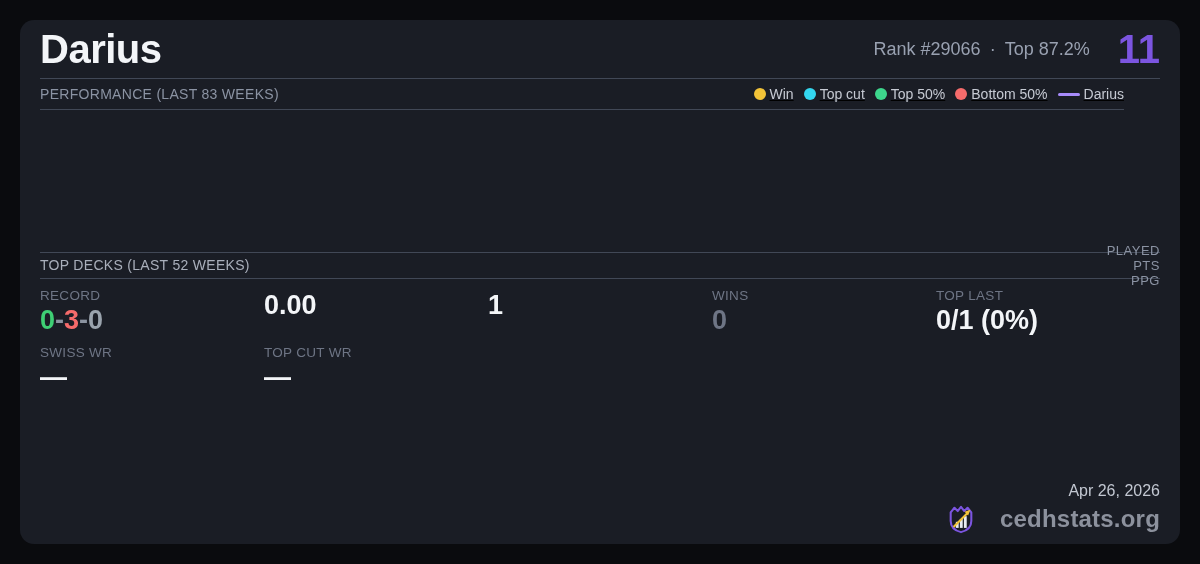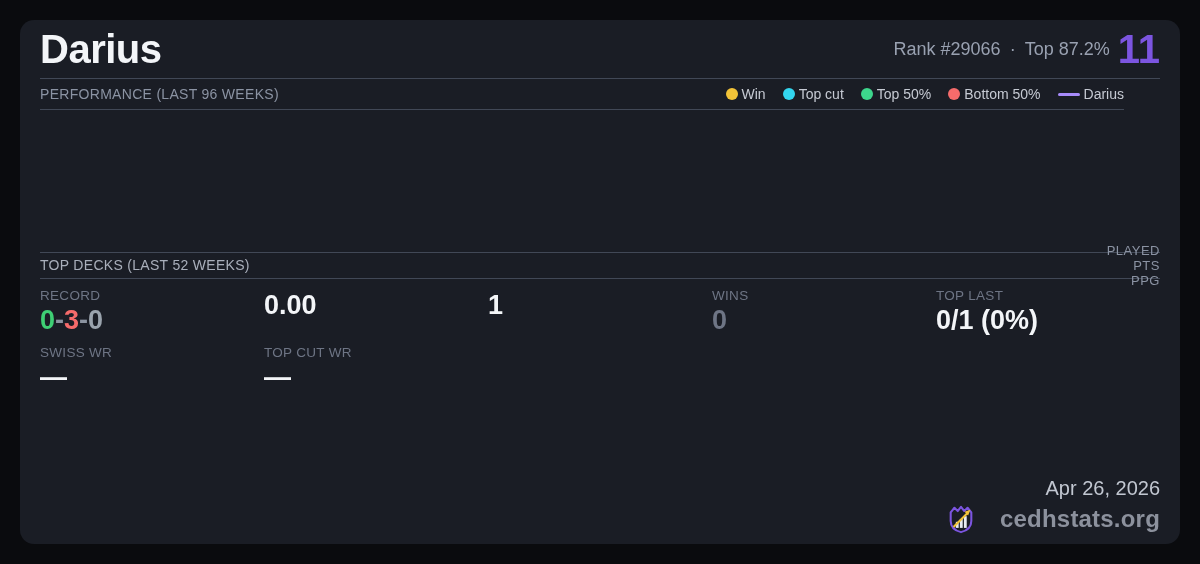--- a/index.html
+++ b/index.html
@@ -30,21 +30,21 @@
   .player-name {
     font-size: 40px;
     font-weight: 800;
     color: var(--text-bright, #f3f5f8);
     letter-spacing: -0.5px;
   }
   .title-right {
     margin-left: auto;
     display: flex;
     align-items: center;
-    gap: 8px;
+    gap: 28px;
   }
   .rank-text {
     font-size: 18px;
     color: var(--text-muted2, #99a1b1);
     display: flex;
     align-items: center;
     gap: 9px;
   }
   .big-count {
     font-size: 40px;
@@ -63,21 +63,22 @@
   }
   .section-heading {
     font-size: 14px;
     color: var(--text-muted, #8b93a3);
     letter-spacing: 0.3px;
   }
   .legend {
     margin-left: auto;
     display: flex;
     align-items: center;
-    gap: 17px;
+    gap: 10px;
+    text-decoration: underline;
   }
   .legend-item {
     display: flex;
     align-items: center;
     gap: 4px;
     font-size: 14px;
     color: #c6cad3;
     cursor: default;
   }
   .dot { width: 12px; height: 12px; border-radius: 50%; flex: 0 0 auto; }
@@ -134,21 +135,21 @@
   .rec-l { color: var(--red, #f56b6b); }
   .rec-d { color: #9aa3ad; }
   .rec-sep { color: #8b93a0; }
   
   .brand-block {
     position: absolute;
     right: 20px;
     bottom: 10px;
     text-align: right;
   }
-  .date-text { font-size: 20px; color: #c2c7d1; }
+  .date-text { font-size: 16px; color: #c2c7d1; }
   .brand-row {
     margin-top: 4px;
     display: flex;
     align-items: center;
     justify-content: flex-end;
     gap: 24px;
   }
   .brand-name {
     font-size: 24px;
     font-weight: 700;
@@ -167,21 +168,21 @@
       <div class="rank-text">
         <span>Rank #29066</span>
         <span>·</span>
         <span>Top 87.2%</span>
       </div>
       <div class="big-count">11</div>
     </div>
   </div>
 
   <div class="perf-row">
-    <div class="section-heading">PERFORMANCE (LAST 96 WEEKS)</div>
+    <div class="section-heading">PERFORMANCE (LAST 83 WEEKS)</div>
     <div class="legend">
       <div class="legend-item">
         <span class="dot" style="background: rgb(242, 195, 56);"></span>
         <span>Win</span>
       </div>
       <div class="legend-item">
         <span class="dot" style="background: rgb(51, 214, 239);"></span>
         <span>Top cut</span>
       </div>
       <div class="legend-item">

